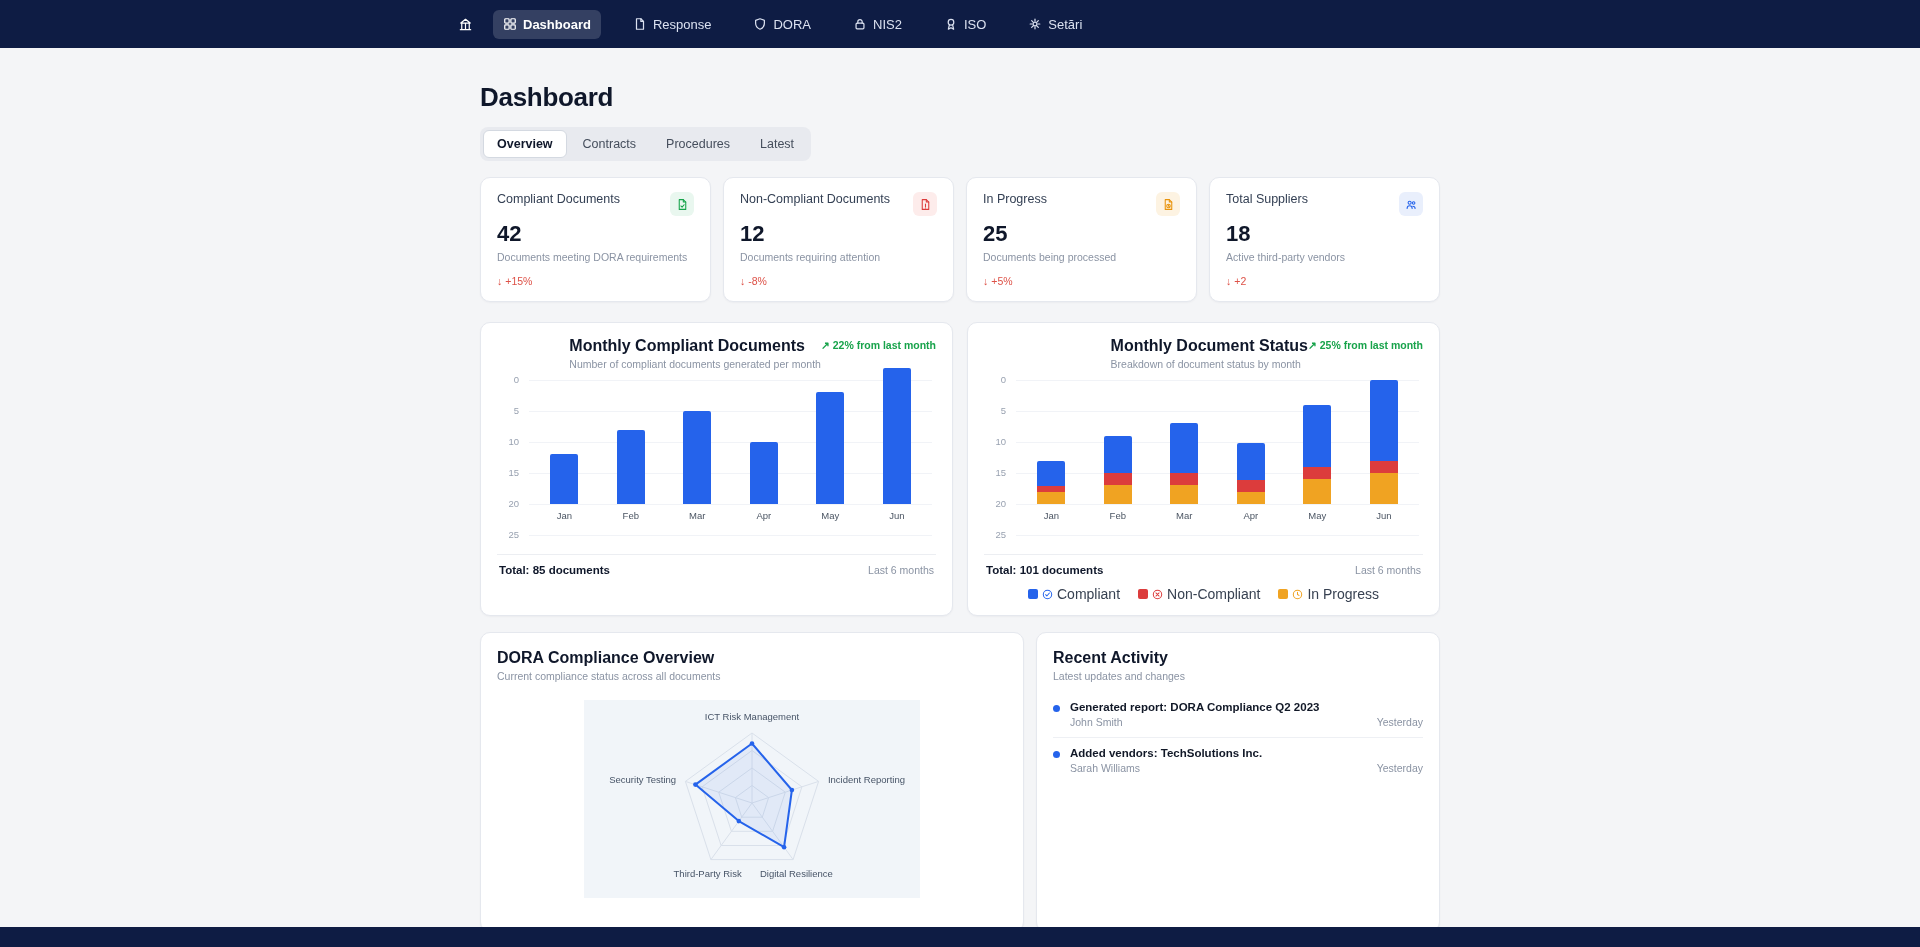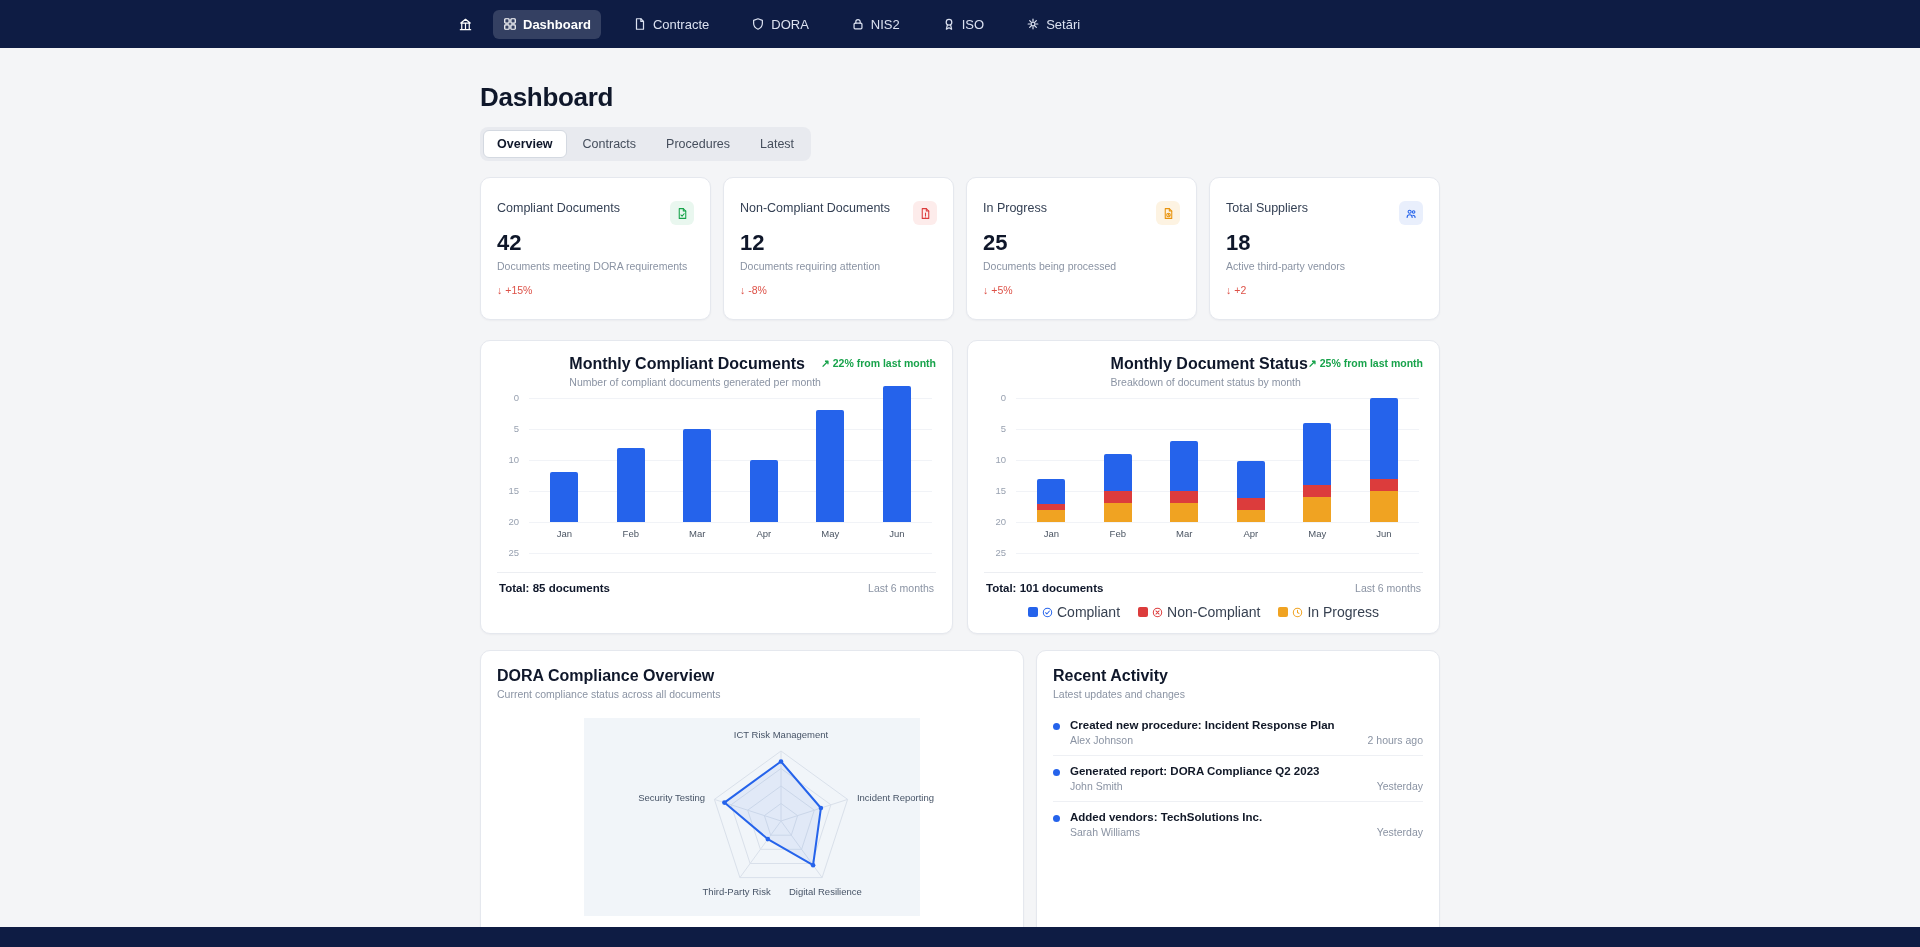--- a/index.html
+++ b/index.html
@@ -29,21 +29,21 @@
   main { width: 960px; margin: 0 auto; padding-top: 34px; }
   .page-title { font-size: 26px; font-weight: 700; margin: 0 0 14px; letter-spacing: -0.3px; }
 
   .tabs { display: inline-flex; background: #e8eaef; border-radius: 8px; padding: 3px; gap: 2px; }
   .tab { font-size: 12.5px; color: #454e5c; padding: 6px 13px; border-radius: 6px; cursor: pointer; border: 1px solid transparent; white-space: nowrap; }
   .tab.active { background: #ffffff; border-color: #d4d9e1; color: #0f172a; font-weight: 600; }
 
   
   .stats-row { display: grid; grid-template-columns: repeat(4, 1fr); gap: 12px; margin-top: 16px; }
   .card { background: #fff; border: 1px solid #e5e8ee; border-radius: 10px; box-shadow: 0 1px 2px rgba(16,24,40,.04); }
-  .stat-card { padding: 23px 16px; }
+  .stat-card { padding: 14px 16px; }
   .stat-head { display: flex; justify-content: space-between; align-items: flex-start; }
   .stat-title { font-size: 12.5px; color: #344054; font-weight: 500; padding-right: 6px; }
   .stat-icon { width: 24px; height: 24px; border-radius: 6px; display: flex; align-items: center; justify-content: center; flex: none; }
   .stat-icon svg { width: 13px; height: 13px; fill: none; stroke: currentColor; stroke-width: 1.3; stroke-linecap: round; stroke-linejoin: round; }
   .tint-green { background: #e9f7ef; color: #16a34a; }
   .tint-red   { background: #fdeceb; color: #dc3c3c; }
   .tint-amber { background: #fdf3e2; color: #e8930c; }
   .tint-blue  { background: #e9effc; color: #2563eb; }
   .stat-value { font-size: 22px; font-weight: 700; margin-top: 5px; }
   .stat-desc { font-size: 10.5px; color: #8a93a3; margin-top: 4px; }
@@ -71,21 +71,21 @@
 
   .legend { display: flex; justify-content: center; gap: 18px; margin: 5px 0 3px; }
   .legend-item { display: flex; align-items: center; gap: 4px; font-size: 14px; color: #374151; cursor: pointer; }
   .legend-swatch { width: 10px; height: 10px; border-radius: 2px; display: inline-block; }
   .legend-glyph { display: flex; }
   .legend-glyph svg { width: 11px; height: 11px; fill: none; stroke: currentColor; stroke-width: 1.1; stroke-linecap: round; stroke-linejoin: round; display: block; }
 
   
   .bottom-row { display: grid; grid-template-columns: 544px 404px; gap: 12px; margin-top: 16px; }
   .panel-card { padding: 16px; min-height: 300px; }
-  .radar-box { width: 336px; height: 198px; background: #f1f5f9; margin: 18px auto 4px; padding-left: 29px; }
+  .radar-box { width: 336px; height: 198px; background: #f1f5f9; margin: 18px auto 4px; }
   .radar-box svg text { font-family: "Liberation Sans", sans-serif; }
 
   .activity-list { list-style: none; margin: 10px 0 0; padding: 0; }
   .activity-item { display: flex; gap: 10px; padding: 9px 0; }
   .activity-item + .activity-item { border-top: 1px solid #eef0f4; }
   .dot { width: 7px; height: 7px; border-radius: 50%; background: #2563eb; margin-top: 4px; flex: none; }
   .activity-main { flex: 1; }
   .activity-title { font-size: 11.5px; font-weight: 600; color: #111827; }
   .activity-user { font-size: 10.5px; color: #8a93a3; margin-top: 3px; }
   .activity-time { font-size: 10.5px; color: #8a93a3; align-self: flex-end; white-space: nowrap; }
@@ -114,21 +114,21 @@
         </span>
         <span>Dashboard</span>
       </a>
       <a class="nav-item">
         <span class="nav-ico">
           <svg viewBox="0 0 16 16">
               <path d="M4 2h5l3 3v9H4z"></path>
               <path d="M9 2v3h3"></path>
             </svg>
         </span>
-        <span>Contracte</span>
+        <span>Response</span>
       </a>
       <a class="nav-item">
         <span class="nav-ico">
           <svg viewBox="0 0 16 16">
               <path d="M8 2l5 1.8v3.4c0 3.3-2.1 5.6-5 6.8-2.9-1.2-5-3.5-5-6.8V3.8z"></path>
             </svg>
         </span>
         <span>DORA</span>
       </a>
       <a class="nav-item">
@@ -415,28 +415,20 @@
           </svg></div>
     </div>
 
     <div class="card panel-card">
       <h3 class="card-title">Recent Activity</h3>
       <p class="sub">Latest updates and changes</p>
       <ul class="activity-list">
         <li class="activity-item">
           <span class="dot"></span>
           <div class="activity-main">
-            <div class="activity-title">Created new procedure: Incident Response Plan</div>
-            <div class="activity-user">Alex Johnson</div>
-          </div>
-          <span class="activity-time">2 hours ago</span>
-        </li>
-        <li class="activity-item">
-          <span class="dot"></span>
-          <div class="activity-main">
             <div class="activity-title">Generated report: DORA Compliance Q2 2023</div>
             <div class="activity-user">John Smith</div>
           </div>
           <span class="activity-time">Yesterday</span>
         </li>
         <li class="activity-item">
           <span class="dot"></span>
           <div class="activity-main">
             <div class="activity-title">Added vendors: TechSolutions Inc.</div>
             <div class="activity-user">Sarah Williams</div>

